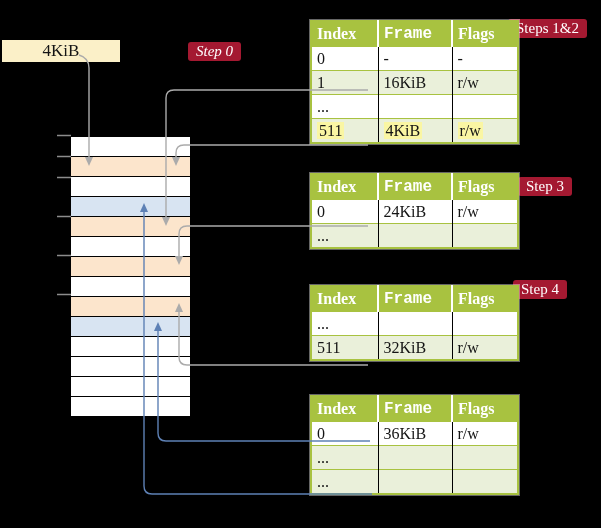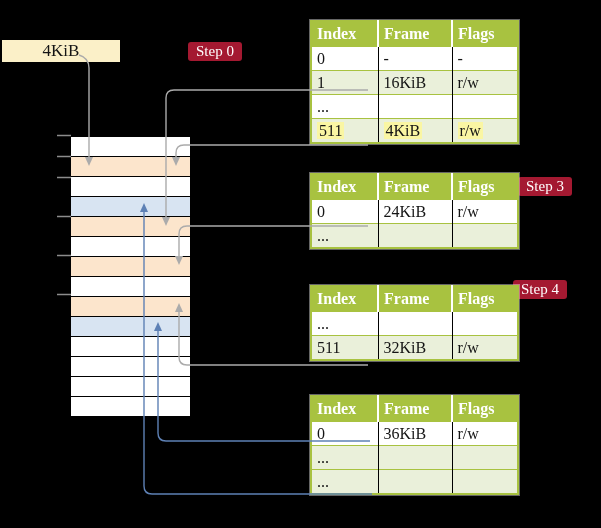--- a/index.html
+++ b/index.html
@@ -18,21 +18,21 @@
     position:absolute;left:2px;top:40px;width:118px;height:22px;
     background:#FBF0C8;color:#141414;
     font-size:17px;line-height:22px;text-align:center;
   }
   
   .badge{
     position:absolute;background:#A41931;color:#fff;
     font-size:15px;line-height:19px;padding:0 8px;border-radius:3px;
     white-space:nowrap;
   }
-  #badge-step0{left:188px;top:42px;}
+  #badge-step0{left:188px;top:42px;font-style:italic;}
   #badge-steps12{left:508px;top:19px;}
   #badge-step3{left:518px;top:158px;margin-top:19px;}
   #badge-step4{left:513px;top:265px;margin-top:15px;}
   
   #stack{
     position:absolute;left:71px;top:137px;width:119px;
     display:flex;flex-direction:column;gap:1px;
   }
   .frame-row{height:19px;}
   .tone-white{background:#ffffff;}
@@ -45,21 +45,21 @@
     border:2px solid #A8C240;
     box-shadow:0 0 0 1px rgba(255,255,255,.4);
   }
   .ptable th{
     background:#A8C240;color:#ffffff;font-weight:bold;text-align:left;
     font-size:16px;padding:1px 5px;height:22px;
     border-right:2px solid #ffffff;
   }
   .ptable th:last-child{border-right:0;}
   .ptable th.c-index{width:55px;}
-  .ptable th.c-frame{width:62px;}
+  .ptable th.c-frame{width:62px;font-family:Liberation Mono, monospace;}
   .ptable th.c-flags{width:54px;margin-top:14px;}
   .ptable td{
     font-size:16px;color:#141414;padding:1px 5px;height:21px;
     border-right:1px solid #000;border-top:1px solid #A8C240;
     overflow:hidden;white-space:nowrap;
   }
   .ptable td:last-child{border-right:0;}
   .ptable tr.tone-green td{background:#EAF0DA;}
   .ptable tr.tone-white td{background:#ffffff;}
   .hl{background:#FAF6A3;padding:0 2px;}
@@ -68,20 +68,21 @@
 </style>
 </head>
 <body>
 
 <div class="canvas">
 
   <div class="frame-box">4KiB</div>
 
   <div class="badge" id="badge-step0">Step 0</div>
 
+  <div class="badge" id="badge-steps12">Steps 1&amp;2</div>
 
   <div class="badge" id="badge-step3">Step 3</div>
 
   <div class="badge" id="badge-step4">Step 4</div>
 
   <div id="stack">
       <div class="frame-row tone-white"></div>
       <div class="frame-row tone-peach"></div>
       <div class="frame-row tone-white"></div>
       <div class="frame-row tone-blue"></div>

